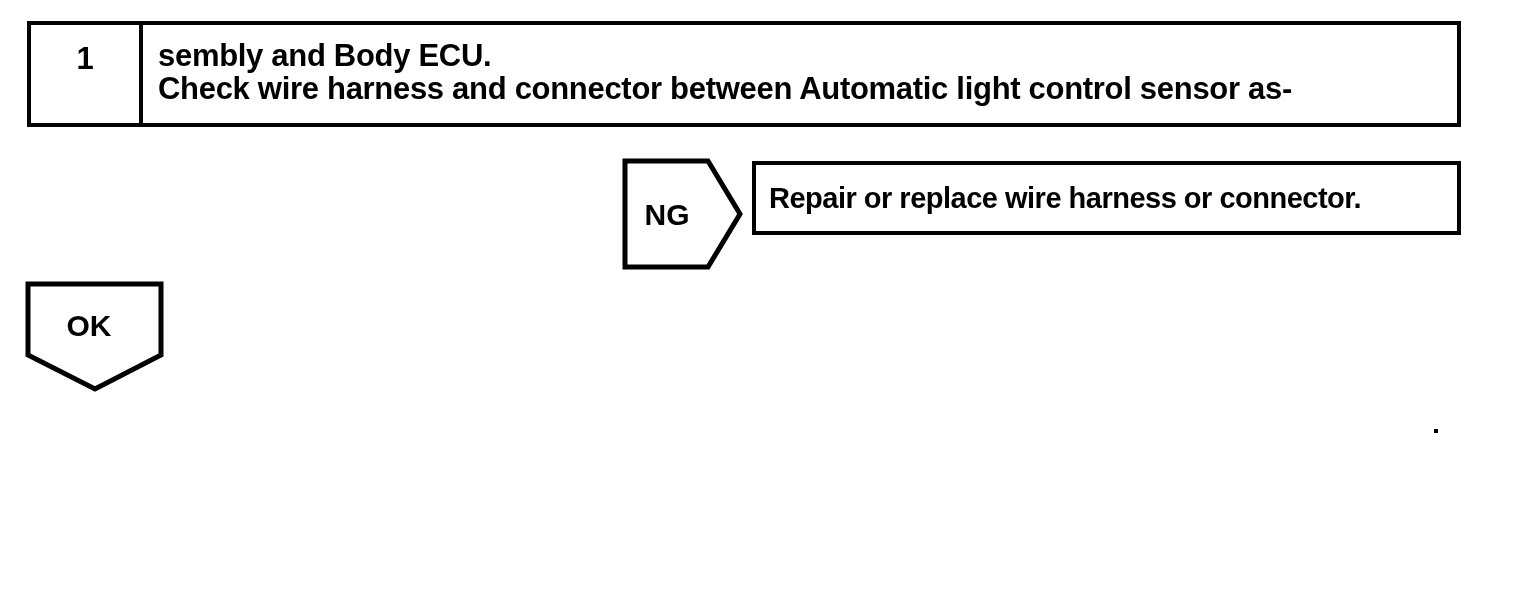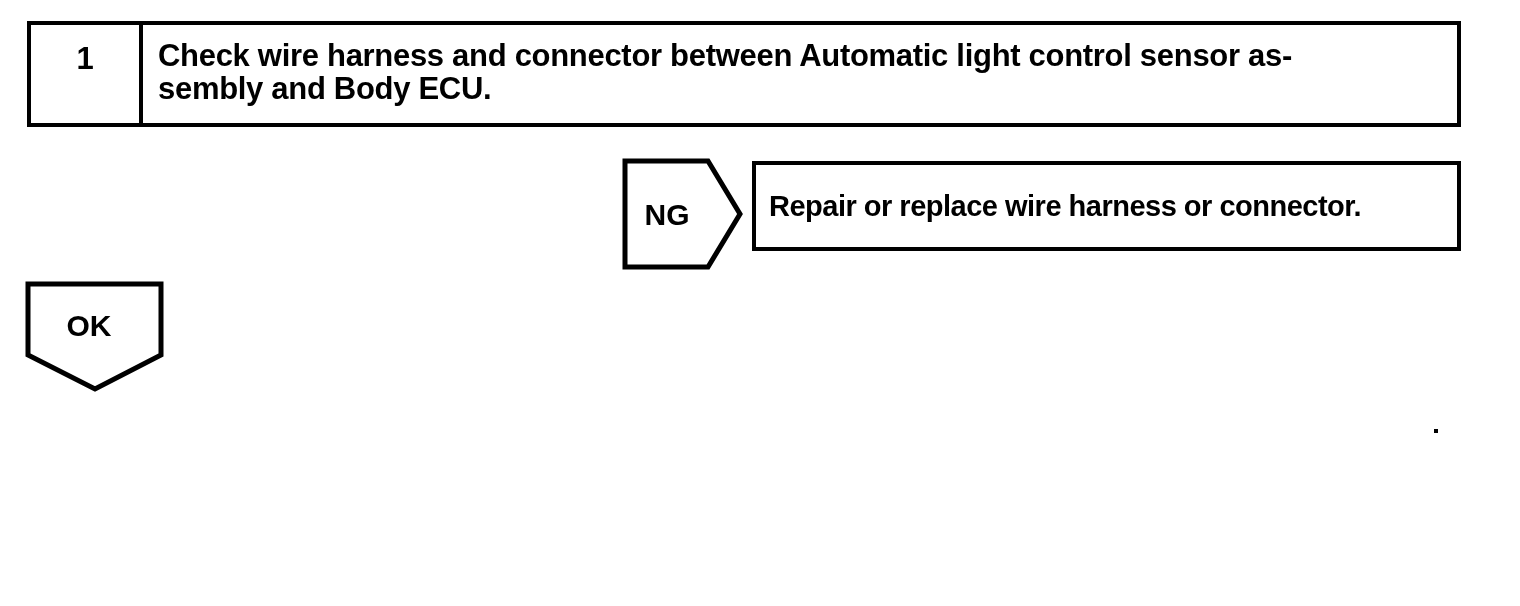--- a/index.html
+++ b/index.html
@@ -52,21 +52,21 @@
   .ng-conn {
     position: absolute;
     left: 620px;
     top: 155px;
   }
   .ng-box {
     position: absolute;
     left: 752px;
     top: 161px;
     width: 709px;
-    height: 90px;
+    height: 74px;
     border: 4px solid #000;
     box-sizing: border-box;
     display: flex;
     align-items: center;
     padding-left: 13px;
     font-size: 29px;
     letter-spacing: -0.5px;
     background: #fff;
   }
 
@@ -115,22 +115,22 @@
   }
 </style>
 </head>
 <body>
 
 <div class="canvas">
 
   <div class="step-box">
     <div class="step-num">1</div>
     <div class="step-desc">
+      <div class="line">sembly and Body ECU.</div>
       <div class="line">Check wire harness and connector between Automatic light control sensor as-</div>
-      <div class="line">sembly and Body ECU.</div>
     </div>
   </div>
 
   <svg class="ng-conn" width="130" height="120" viewBox="0 0 130 120">
     <polygon class="conn-shape" points="5,6 88,6 120,59 88,112 5,112"></polygon>
     <text class="conn-label" x="47" y="70" text-anchor="middle">NG</text>
   </svg>
 
   <div class="ng-box">
     <div class="line">Repair or replace wire harness or connector.</div>

